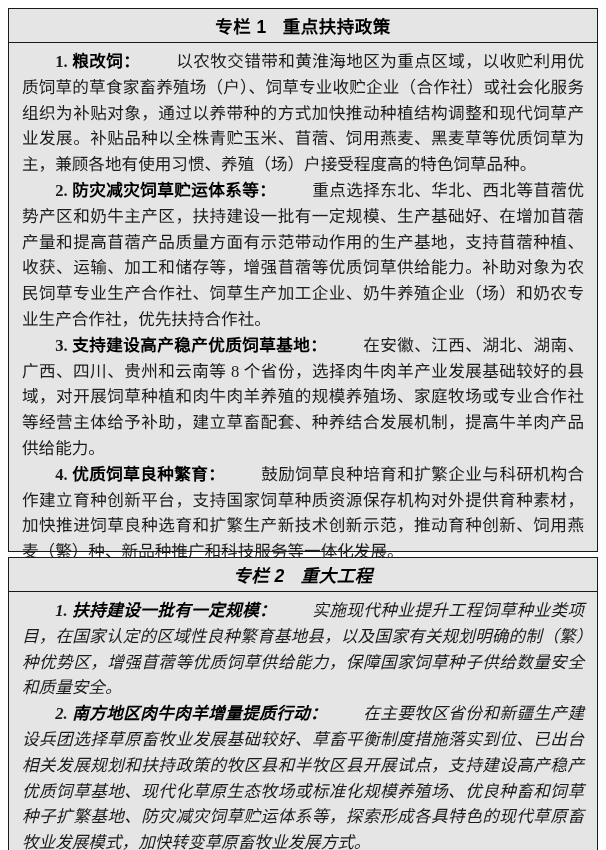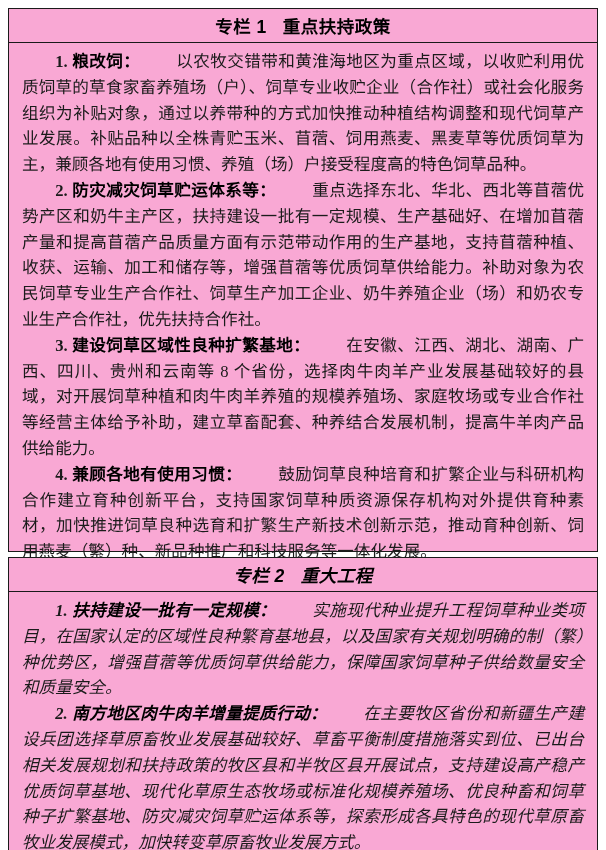--- a/index.html
+++ b/index.html
@@ -22,21 +22,21 @@
     box-sizing: border-box;
   }
 
   
   .column-box {
     position: absolute;
     left: 8px;
     width: 590px;
     border: 1.4px solid #1a1a1a;
     box-sizing: border-box;
-    background: #f9a8d4;
+    background: #e5e5e5;
   }
   #box-1 { top: 8px;  height: 544px; }
   #box-2 { top: 557px; height: 296px; font-style: italic; }
 
   .box-header {
     height: 34px;
     border-bottom: 1.2px solid #1a1a1a;
     display: flex;
     align-items: center;
     justify-content: center;
@@ -94,25 +94,25 @@
 
       <p class="para">
         <span class="num">1.</span><span>&nbsp;</span><span class="term">粮改饲</span><span class="term">：</span><span class="body-text">以农牧交错带和黄淮海地区为重点区域，以收贮利用优质饲草的草食家畜养殖场（户）、饲草专业收贮企业（合作社）或社会化服务组织为补贴对象，通过以养带种的方式加快推动种植结构调整和现代饲草产业发展。补贴品种以全株青贮玉米、苜蓿、饲用燕麦、黑麦草等优质饲草为主，兼顾各地有使用习惯、养殖（场）户接受程度高的特色饲草品种。</span>
       </p>
 
       <p class="para">
         <span class="num">2.</span><span>&nbsp;</span><span class="term">防灾减灾饲草贮运体系等</span><span class="term">：</span><span class="body-text">重点选择东北、华北、西北等苜蓿优势产区和奶牛主产区，扶持建设一批有一定规模、生产基础好、在增加苜蓿产量和提高苜蓿产品质量方面有示范带动作用的生产基地，支持苜蓿种植、收获、运输、加工和储存等，增强苜蓿等优质饲草供给能力。补助对象为农民饲草专业生产合作社、饲草生产加工企业、奶牛养殖企业（场）和奶农专业生产合作社，优先扶持合作社。</span>
       </p>
 
       <p class="para">
-        <span class="num">3.</span><span>&nbsp;</span><span class="term">建设饲草区域性良种扩繁基地</span><span class="term">：</span><span class="body-text">在安徽、江西、湖北、湖南、广西、四川、贵州和云南等 8 个省份，选择肉牛肉羊产业发展基础较好的县域，对开展饲草种植和肉牛肉羊养殖的规模养殖场、家庭牧场或专业合作社等经营主体给予补助，建立草畜配套、种养结合发展机制，提高牛羊肉产品供给能力。</span>
+        <span class="num">3.</span><span>&nbsp;</span><span class="term">支持建设高产稳产优质饲草基地</span><span class="term">：</span><span class="body-text">在安徽、江西、湖北、湖南、广西、四川、贵州和云南等 8 个省份，选择肉牛肉羊产业发展基础较好的县域，对开展饲草种植和肉牛肉羊养殖的规模养殖场、家庭牧场或专业合作社等经营主体给予补助，建立草畜配套、种养结合发展机制，提高牛羊肉产品供给能力。</span>
       </p>
 
       <p class="para">
-        <span class="num">4.</span><span>&nbsp;</span><span class="term">兼顾各地有使用习惯</span><span class="term">：</span><span class="body-text">鼓励饲草良种培育和扩繁企业与科研机构合作建立育种创新平台，支持国家饲草种质资源保存机构对外提供育种素材，加快推进饲草良种选育和扩繁生产新技术创新示范，推动育种创新、饲用燕麦（繁）种、新品种推广和科技服务等一体化发展。</span>
+        <span class="num">4.</span><span>&nbsp;</span><span class="term">优质饲草良种繁育</span><span class="term">：</span><span class="body-text">鼓励饲草良种培育和扩繁企业与科研机构合作建立育种创新平台，支持国家饲草种质资源保存机构对外提供育种素材，加快推进饲草良种选育和扩繁生产新技术创新示范，推动育种创新、饲用燕麦（繁）种、新品种推广和科技服务等一体化发展。</span>
       </p>
 
       <p class="para">
         <span class="num">5.</span><span>&nbsp;</span><span class="term">牧区抗灾保畜</span><span class="term">：</span><span class="body-text">支持牧区省份抗灾保畜所需的储草棚（库）、牲畜暖棚（圈）等生产设施建设，对应急调运饲草料予以补助。</span>
       </p>
 
     </div>
   </section>
 
   <section class="column-box" id="box-2">

